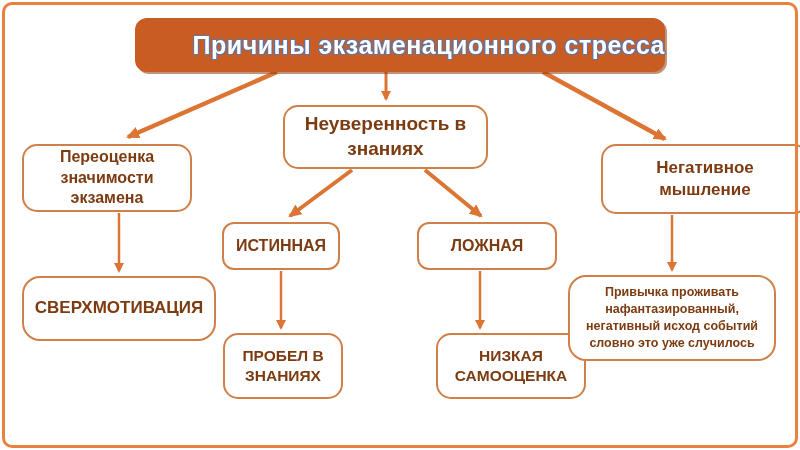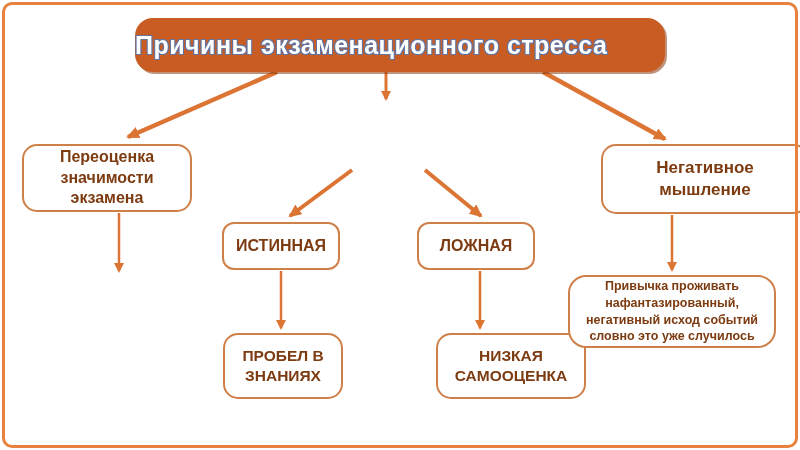--- a/index.html
+++ b/index.html
@@ -23,25 +23,25 @@
     left: 0; top: 0;
     width: 800px; height: 450px;
     pointer-events: none;
   }
   .title-box {
     position: absolute;
     left: 135px; top: 18px;
     width: 530px; height: 54px;
     box-sizing: border-box;
     background: #C95C23;
-    border-radius: 18px;
+    border-radius: 12px;
     box-shadow: 2px 2px 0 rgba(140, 58, 14, 0.55);
     display: flex;
     align-items: center;
-    justify-content: flex-start;
+    justify-content: flex-end;
   }
   .title-text {
     color: #FFFFFF;
     font-size: 25px;
     font-weight: bold;
     letter-spacing: 0.5px;
     white-space: nowrap;
     text-shadow:
       -1px -1px 0 #64749E, 1px -1px 0 #64749E,
       -1px  1px 0 #64749E, 1px  1px 0 #64749E,
@@ -60,24 +60,24 @@
     text-align: center;
     color: #7C3B10;
     font-weight: bold;
     line-height: 1.3;
   }
   .n-overvalue      { left: 22px;  top: 144px; width: 170px; height: 68px; font-size: 16px; padding: 16px 12px; }
   .n-uncertainty    { left: 283px; top: 105px; width: 205px; height: 64px; font-size: 19px; padding: 0 8px; }
   .n-negative       { left: 601px; top: 144px; width: 208px; height: 70px; font-size: 17px; padding: 0 24px; }
   .n-overmotivation { left: 22px;  top: 276px; width: 194px; height: 65px; font-size: 17px; padding: 0 6px; border-radius: 18px; }
   .n-true           { left: 222px; top: 222px; width: 118px; height: 48px; font-size: 16px; border-radius: 12px; text-align: right; }
-  .n-false          { left: 417px; top: 222px; width: 118px; height: 48px; font-size: 16px; border-radius: 12px; }
+  .n-false          { left: 417px; top: 222px; width: 140px; height: 48px; font-size: 16px; border-radius: 12px; }
   .n-gap            { left: 223px; top: 333px; width: 120px; height: 66px; font-size: 15.5px; padding: 17px 6px; }
   .n-lowesteem      { left: 407px; top: 333px; width: 150px; height: 66px; font-size: 15.5px; padding: 0 6px; margin-left: 29px; }
-  .n-habit          { left: 568px; top: 275px; width: 208px; height: 73px; font-size: 12.5px; padding: 0 6px; line-height: 1.35; border-radius: 18px; }
+  .n-habit          { left: 568px; top: 275px; width: 208px; height: 86px; font-size: 12.5px; padding: 0 6px; line-height: 1.35; border-radius: 18px; }
 </style>
 </head>
 <body>
 
 <div class="canvas">
 
   <svg class="edges-svg" viewBox="0 0 800 450" xmlns="http://www.w3.org/2000/svg">
     <defs>
       <marker id="ah-big" markerUnits="userSpaceOnUse" markerWidth="14" markerHeight="12" refX="11" refY="6" orient="auto">
         <path d="M0,0 L13,6 L0,12 z" fill="#DC7434"></path>
@@ -100,25 +100,31 @@
   </svg>
 
   <div class="title-box">
     <span class="title-text">Причины экзаменационного стресса</span>
   </div>
 
   <div class="node n-overvalue">
     <span>Переоценка значимости экзамена</span>
   </div>
 
+  <div class="node n-uncertainty">
+    <span>Неуверенность в знаниях</span>
+  </div>
 
   <div class="node n-negative">
     <span>Негативное мышление</span>
   </div>
 
+  <div class="node n-overmotivation">
+    <span>СВЕРХМОТИВАЦИЯ</span>
+  </div>
 
   <div class="node n-true">
     <span>ИСТИННАЯ</span>
   </div>
 
   <div class="node n-false">
     <span>ЛОЖНАЯ</span>
   </div>
 
   <div class="node n-gap">

